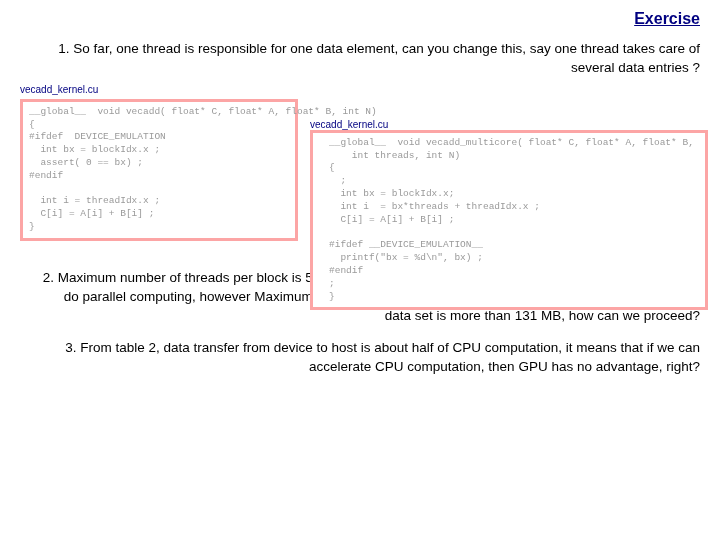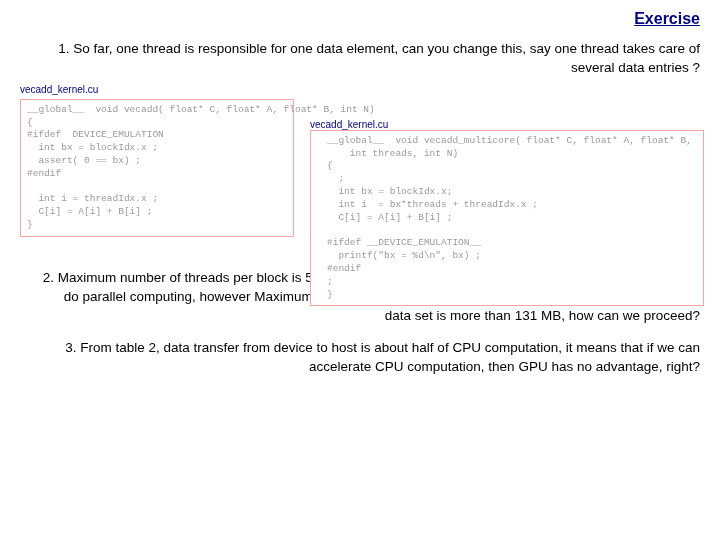--- a/index.html
+++ b/index.html
@@ -33,21 +33,21 @@
   .q1 { padding-left: 14px; }
   .q2 { padding-left: 14px; margin-top: 10px; }
   .q3 { padding-left: 14px; margin-top: 14px; }
   .q4 { padding-left: 14px; margin-top: 10px; }
   .filename {
     font-size: 10px;
     color: #000080;
     margin-bottom: 1px;
   }
   .codebox {
-    border: 1px solid #fca5a5;
+    border: 3px solid #fca5a5;
     background: white;
     font-family: "Courier New", monospace;
     font-size: 9.5px;
     color: #9a9a9a;
     white-space: pre;
     padding: 4px 6px;
     line-height: 1.35;
   }
   .codewrap {
     position: relative;

